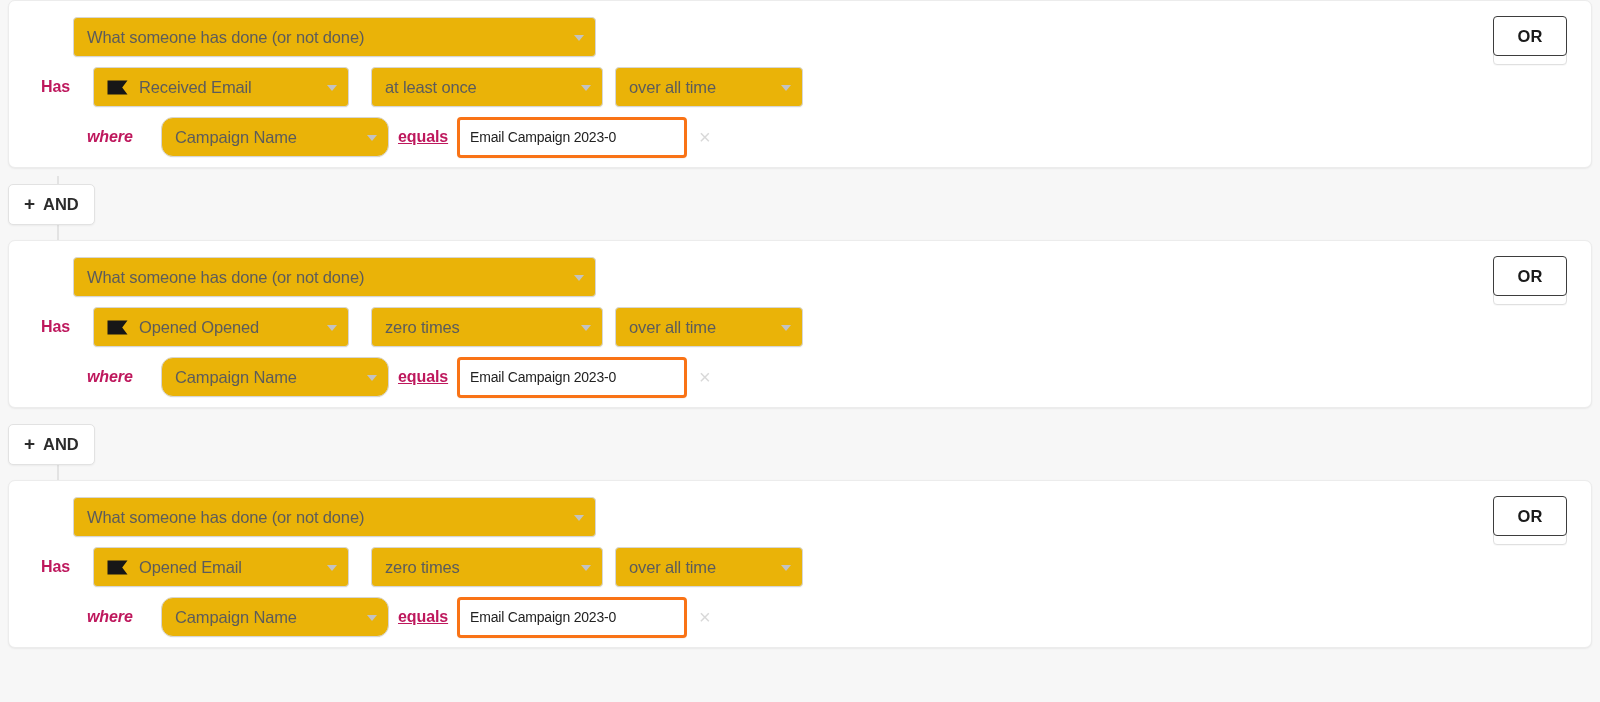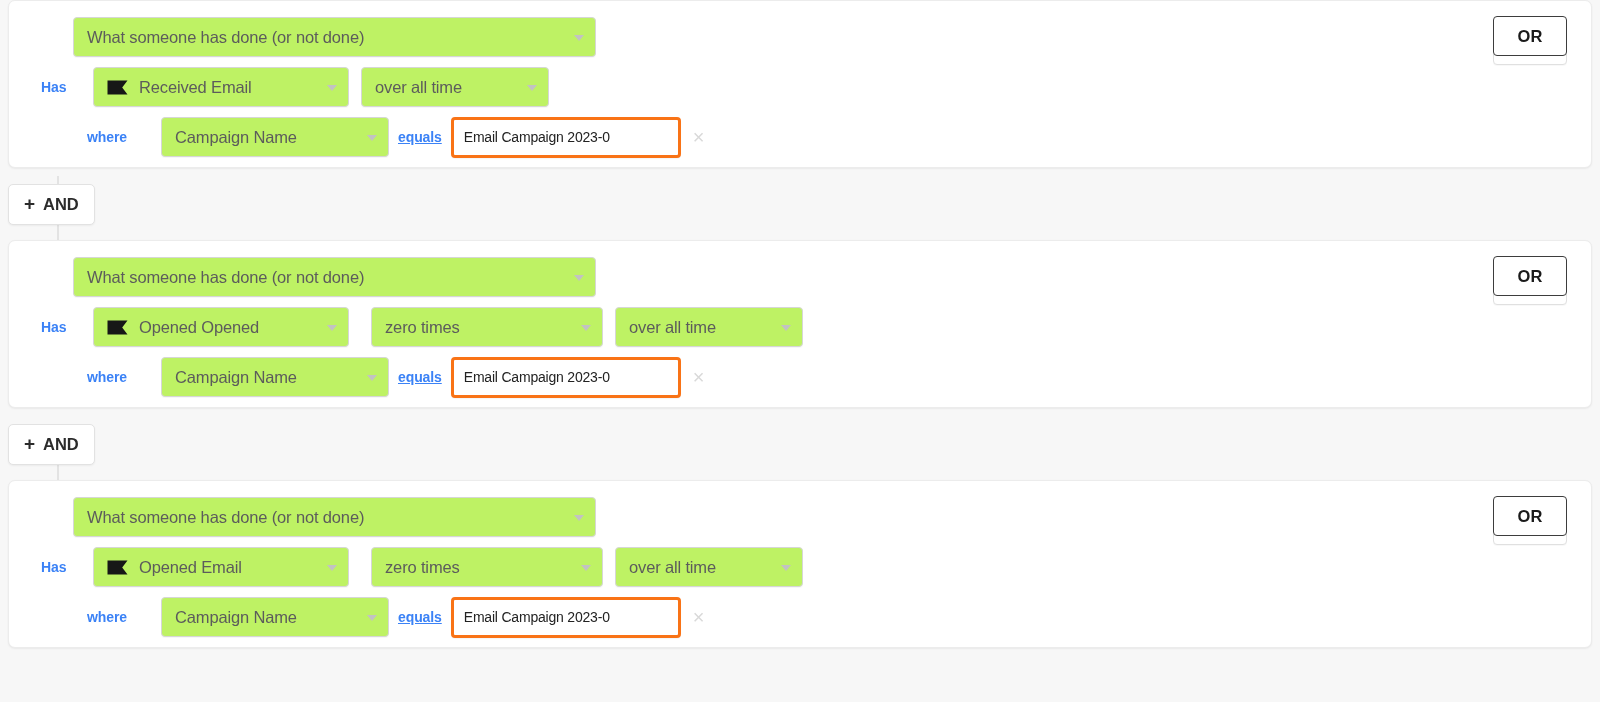--- a/index.html
+++ b/index.html
@@ -56,36 +56,36 @@
     min-height: 44px;
   }
   .row + .row { margin-top: 6px; }
 
   .row-type { padding-left: 32px; }
   .row-has  { padding-left: 0px; }
   .row-where{ padding-left: 46px; }
 
   
   .kw {
-    font-size: 14px;
+    font-size: 16px;
     font-weight: 700;
-    color: #3b82f6;
+    color: #be185d;
     letter-spacing: -0.1px;
     white-space: nowrap;
   }
   .kw-has   { width: 52px; }
-  .kw-where { width: 74px; }
+  .kw-where { width: 74px; font-style: italic; }
   .kw-equals{ margin: 0 9px 0 9px; text-decoration: underline; }
 
   
   .sel {
     position: relative;
     box-sizing: border-box;
     height: 40px;
-    background: #bef264;
+    background: #eab308;
     border: 1px solid #d6d6d6;
     border-radius: 4px;
     display: flex;
     align-items: center;
     padding: 0 30px 0 13px;
     cursor: pointer;
     box-shadow: 0 1px 1px rgba(0,0,0,0.035);
   }
   .sel .sel-text {
     font-size: 16.5px;
@@ -112,21 +112,21 @@
     height: 15px;
     margin-right: 11px;
     display: block;
   }
 
   
   .sel-type   { width: 523px; }
   .sel-event  { width: 256px; }
   .sel-freq   { width: 232px; }
   .sel-time   { width: 188px; }
-  .sel-attr   { width: 228px; }
+  .sel-attr   { width: 228px; border-radius: 12px; }
 
   
   .txt {
     box-sizing: border-box;
     width: 230px;
     height: 41px;
     background: #ffffff;
     border: 3px solid #f97316;
     border-radius: 4px;
     padding: 0 10px;
@@ -253,20 +253,24 @@
           <span class="kw kw-has">Has</span>
 
           <div class="sel sel-event">
             <svg class="evt-icon" viewBox="0 0 21 15">
               <path d="M0.5 0.5 H20.5 L15.2 7.5 L20.5 14.5 H0.5 Z" fill="#171717"></path>
             </svg>
             <span class="sel-text">Received Email</span>
             <span class="caret"></span>
           </div>
 
+          <div class="sel sel-freq" style="margin-left:22px;">
+            <span class="sel-text">at least once</span>
+            <span class="caret"></span>
+          </div>
 
           <div class="sel sel-time" style="margin-left:12px;">
             <span class="sel-text">over all time</span>
             <span class="caret"></span>
           </div>
         </div>
 
         <div class="row row-where">
           <span class="kw kw-where">where</span>
 

